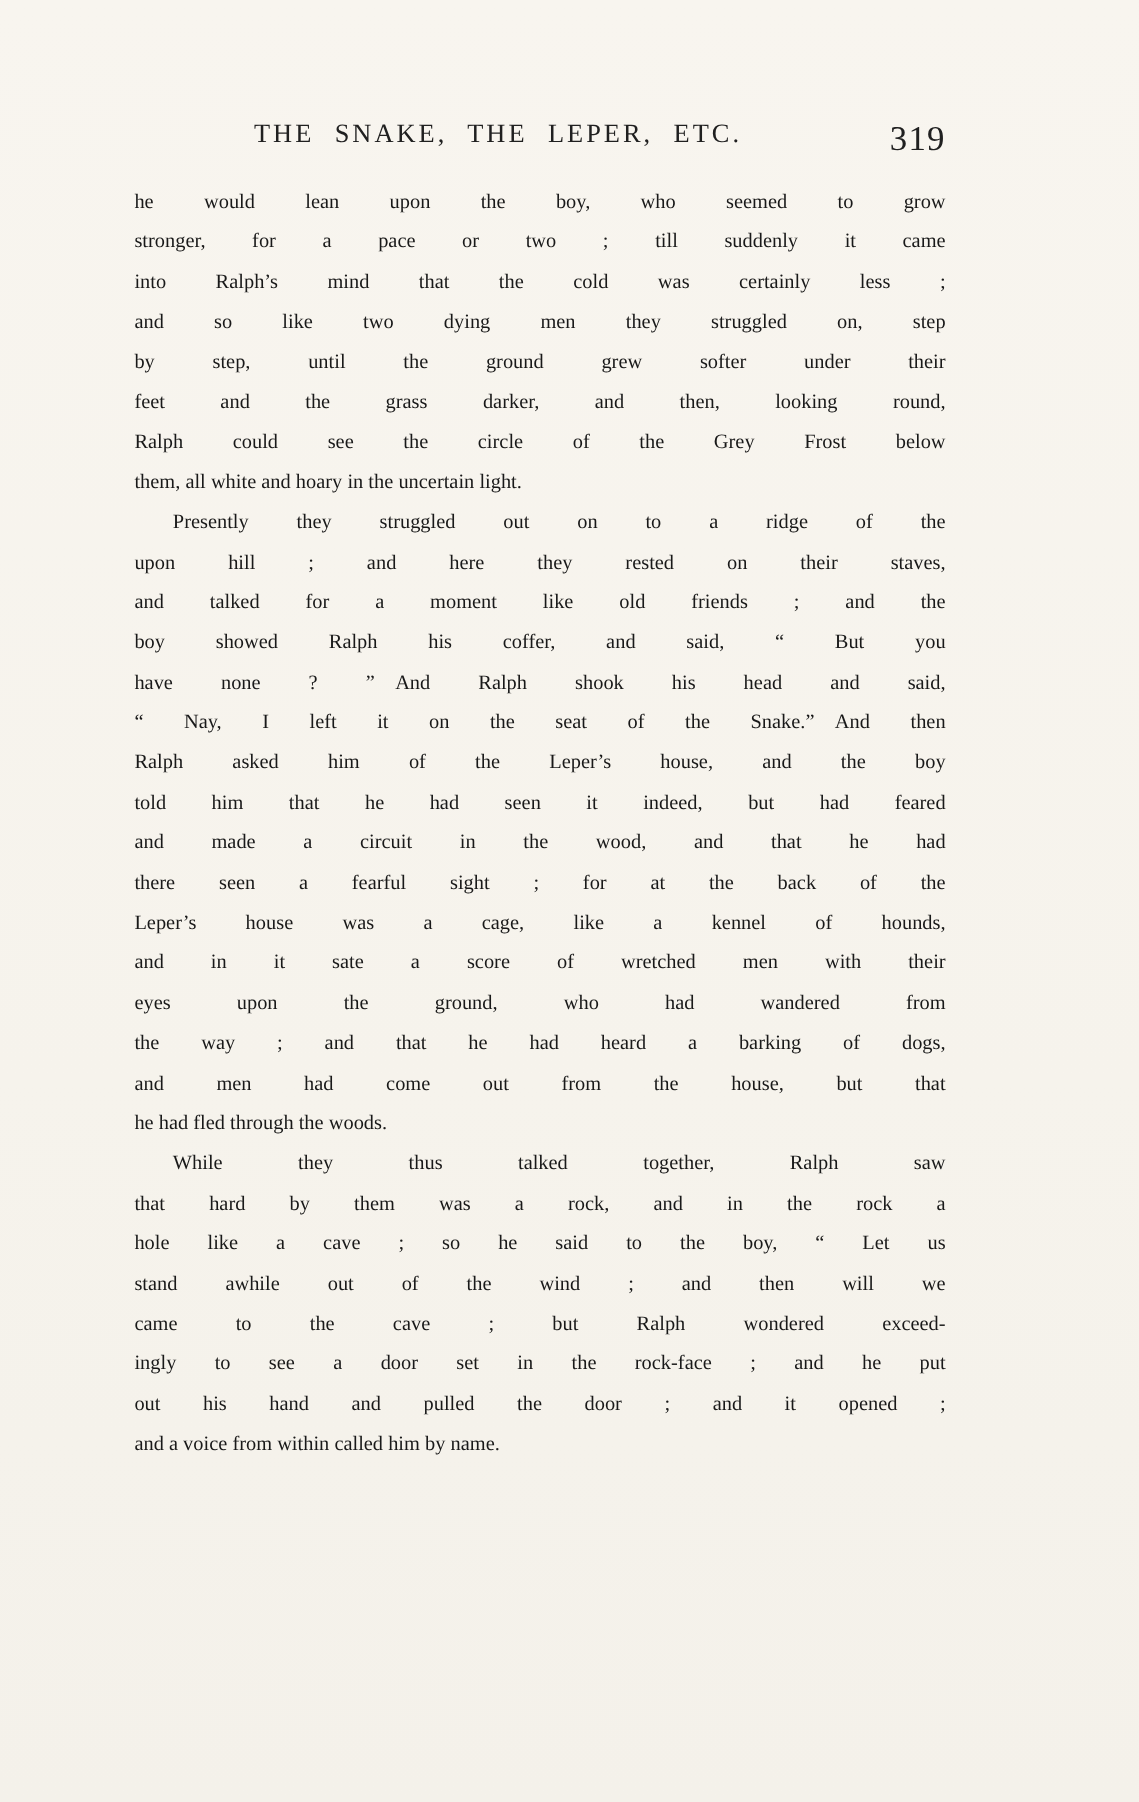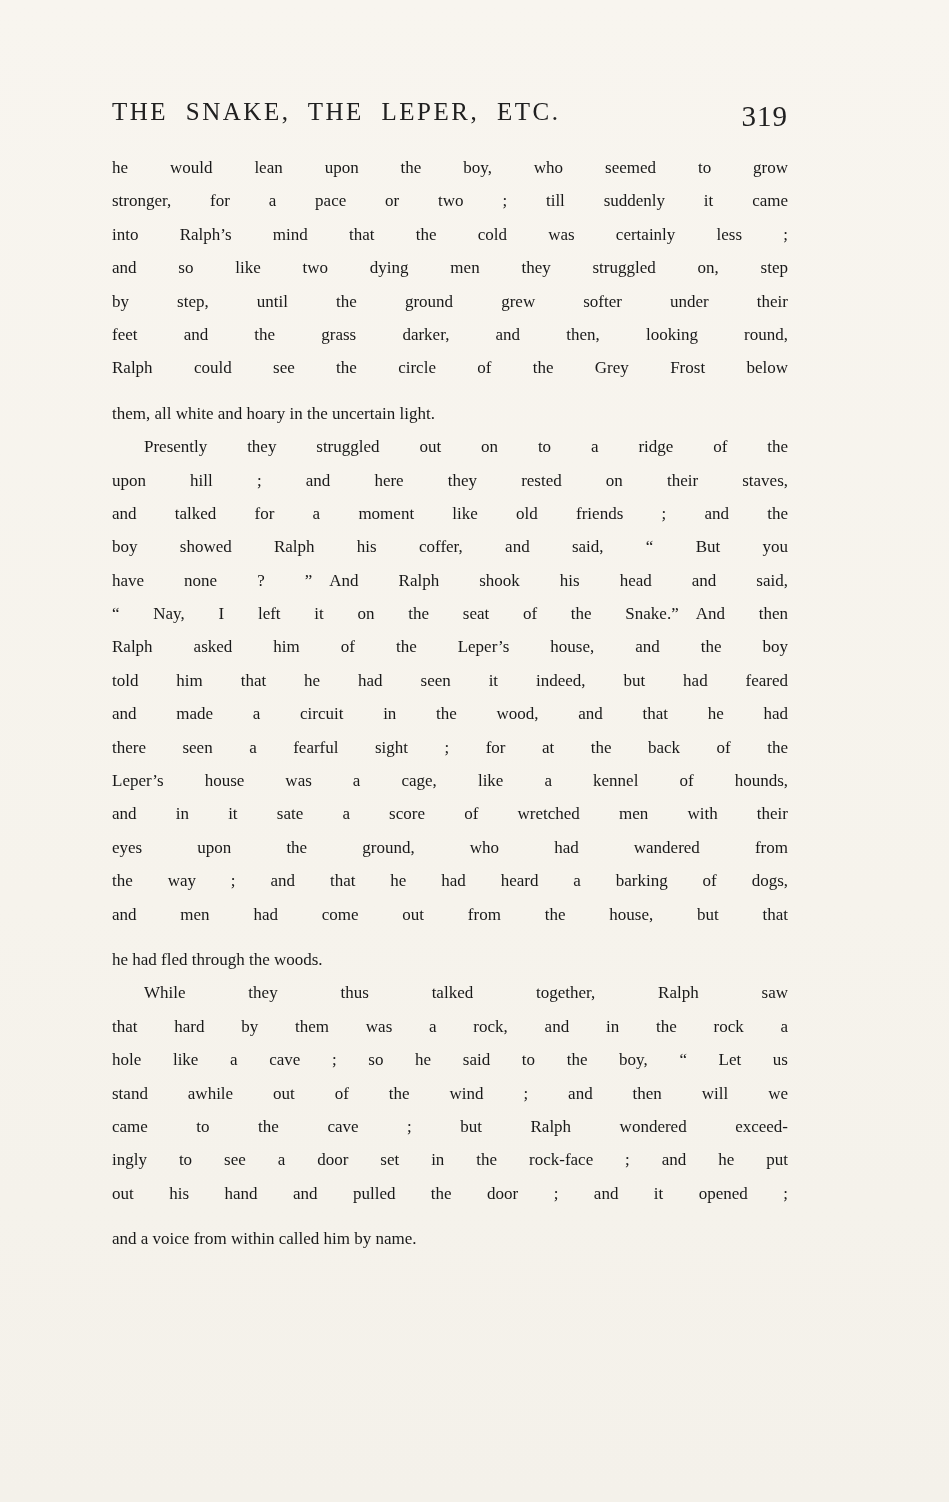--- a/index.html
+++ b/index.html
@@ -25,21 +25,22 @@
       left: 112px;
       top: 98px;
       width: 676px;
       height: 36px;
     }
     .header-title {
       position: absolute;
       left: 0;
       right: 70px;
       top: 0;
-      font-size: 25px;
+      text-align: center;
+      font-size: 22px;
       letter-spacing: 2.5px;
       word-spacing: 9px;
       white-space: nowrap;
       color: #202020;
     }
     .header-page-number {
       position: absolute;
       right: 0;
       top: 2px;
       font-size: 29px;
@@ -62,21 +63,20 @@
     .line {
       text-align: justify;
       text-align-last: justify;
       -moz-text-align-last: justify;
       height: 33.4px;
       overflow: visible;
       white-space: nowrap;
     }
     .line.last {
       text-align-last: left;
-      margin-top: 12px;
       -moz-text-align-last: left;
     }
     .line.indent {
       padding-left: 32px;
     }
   </style>
 </head>
 <body>
 
 <div class="page">

